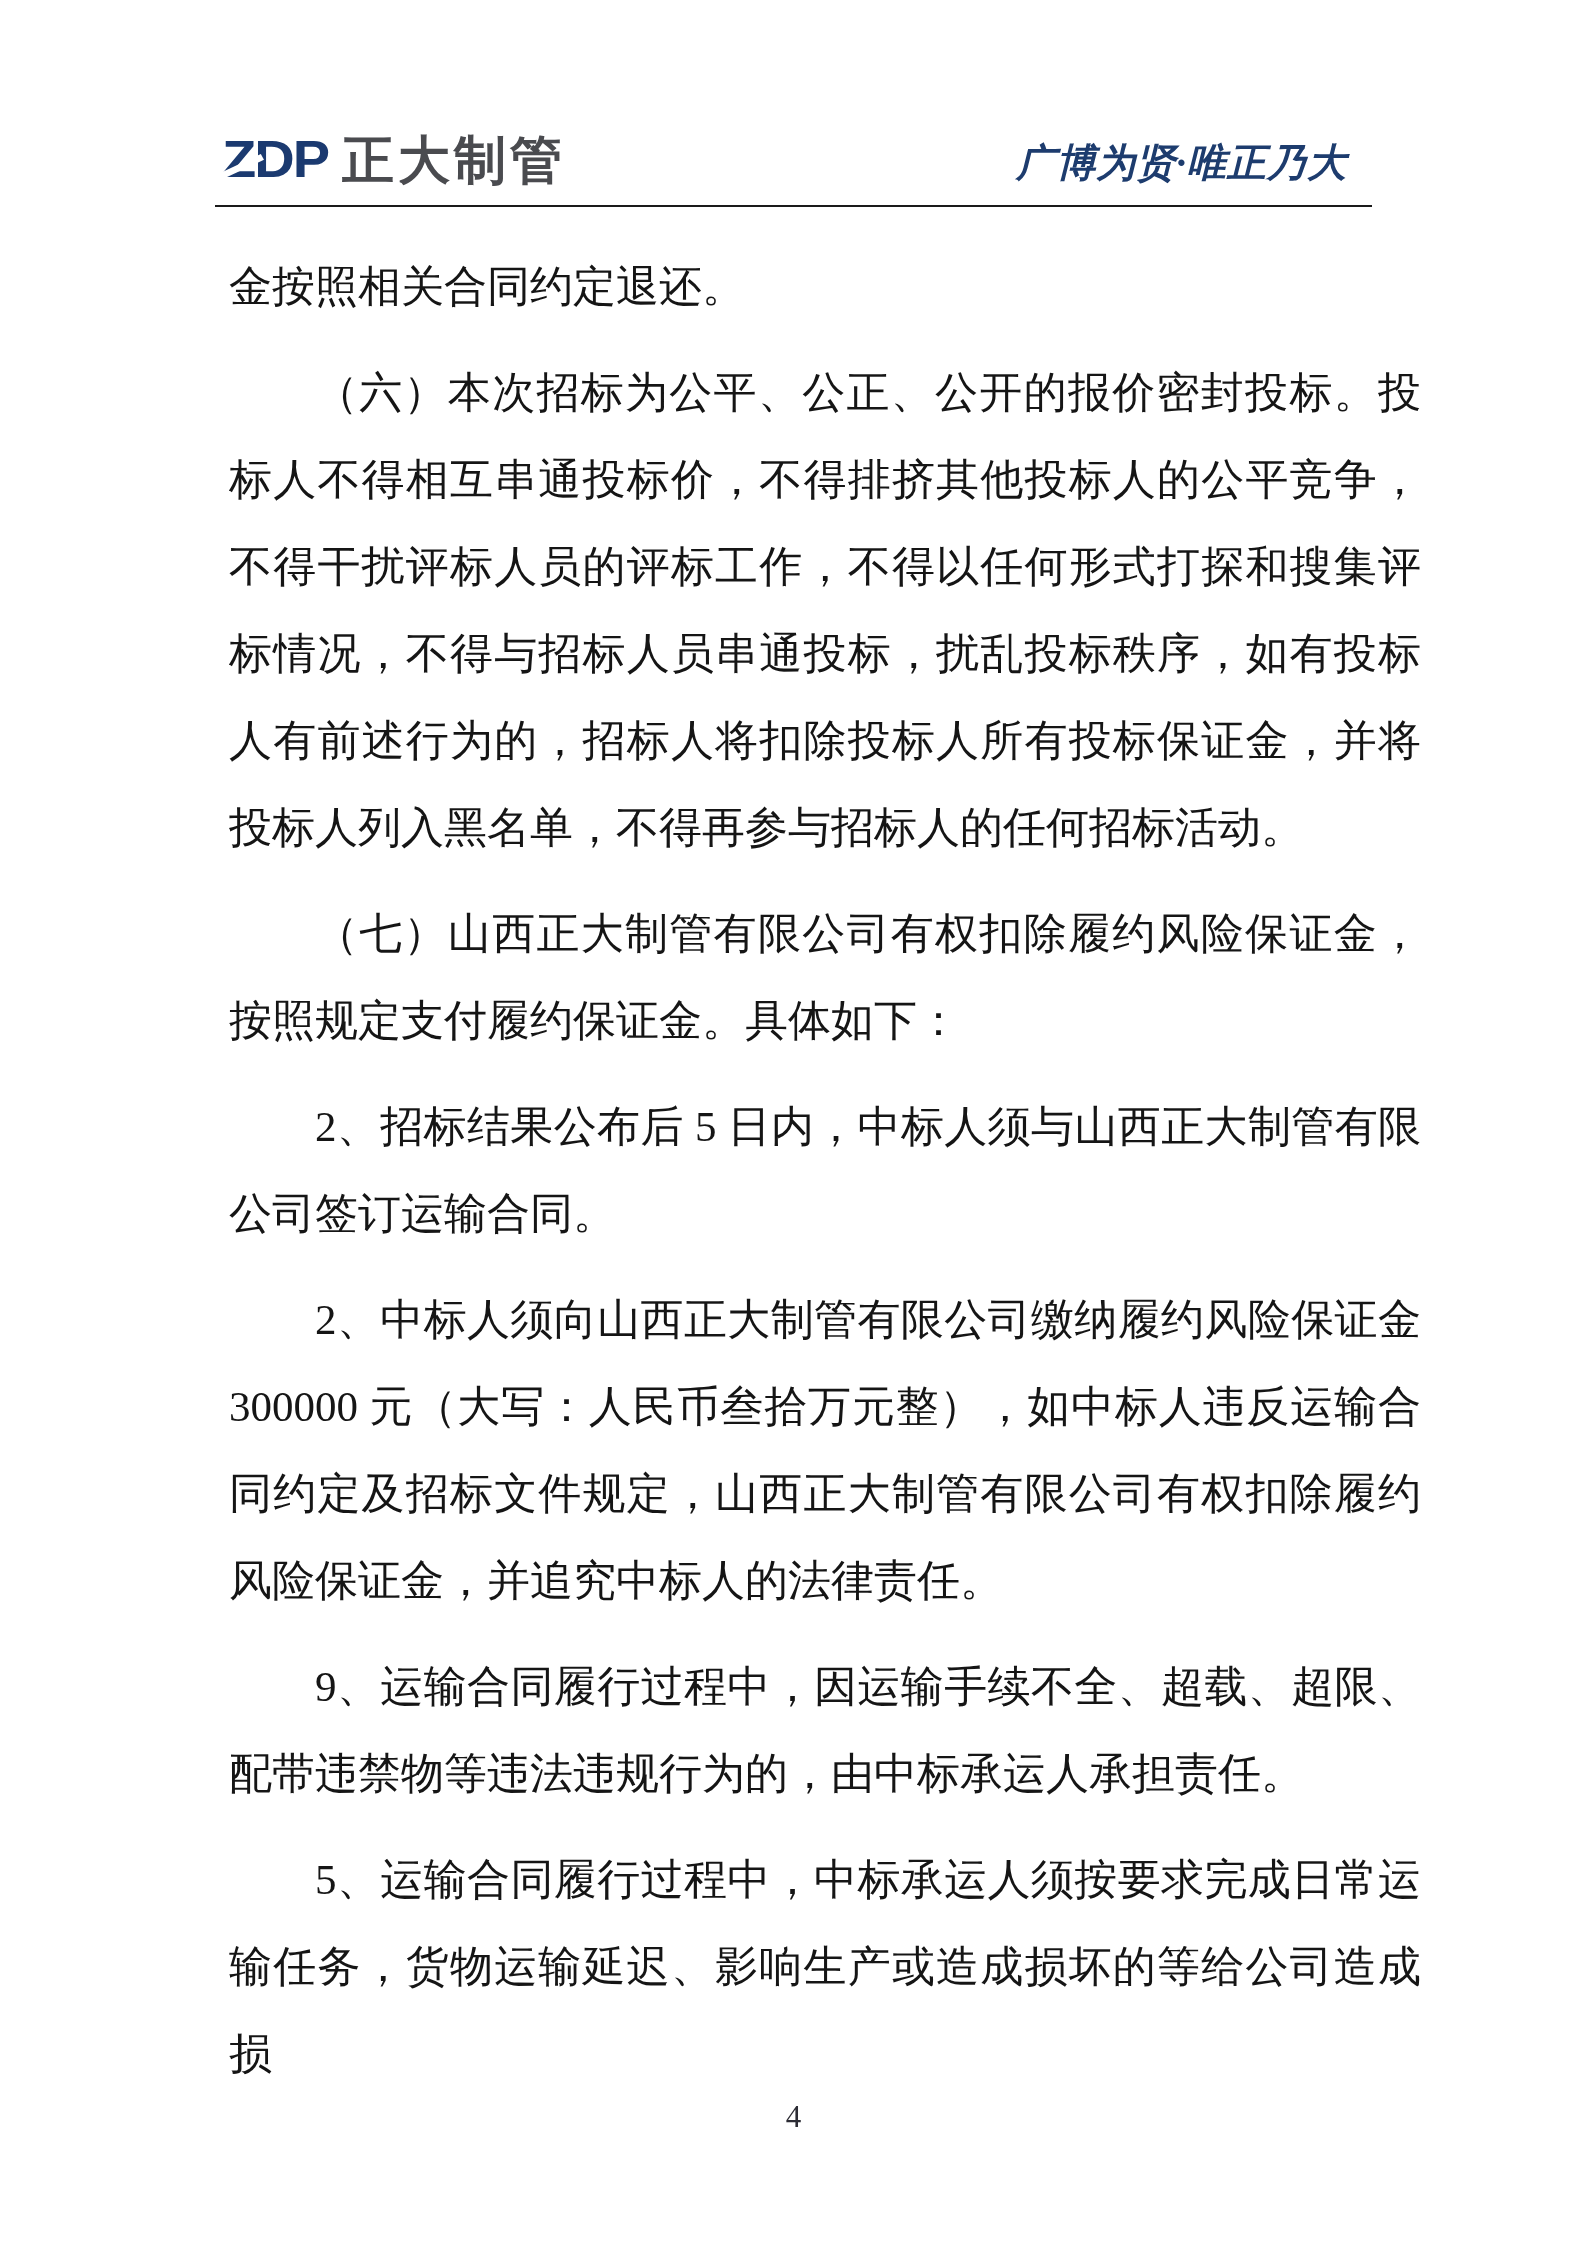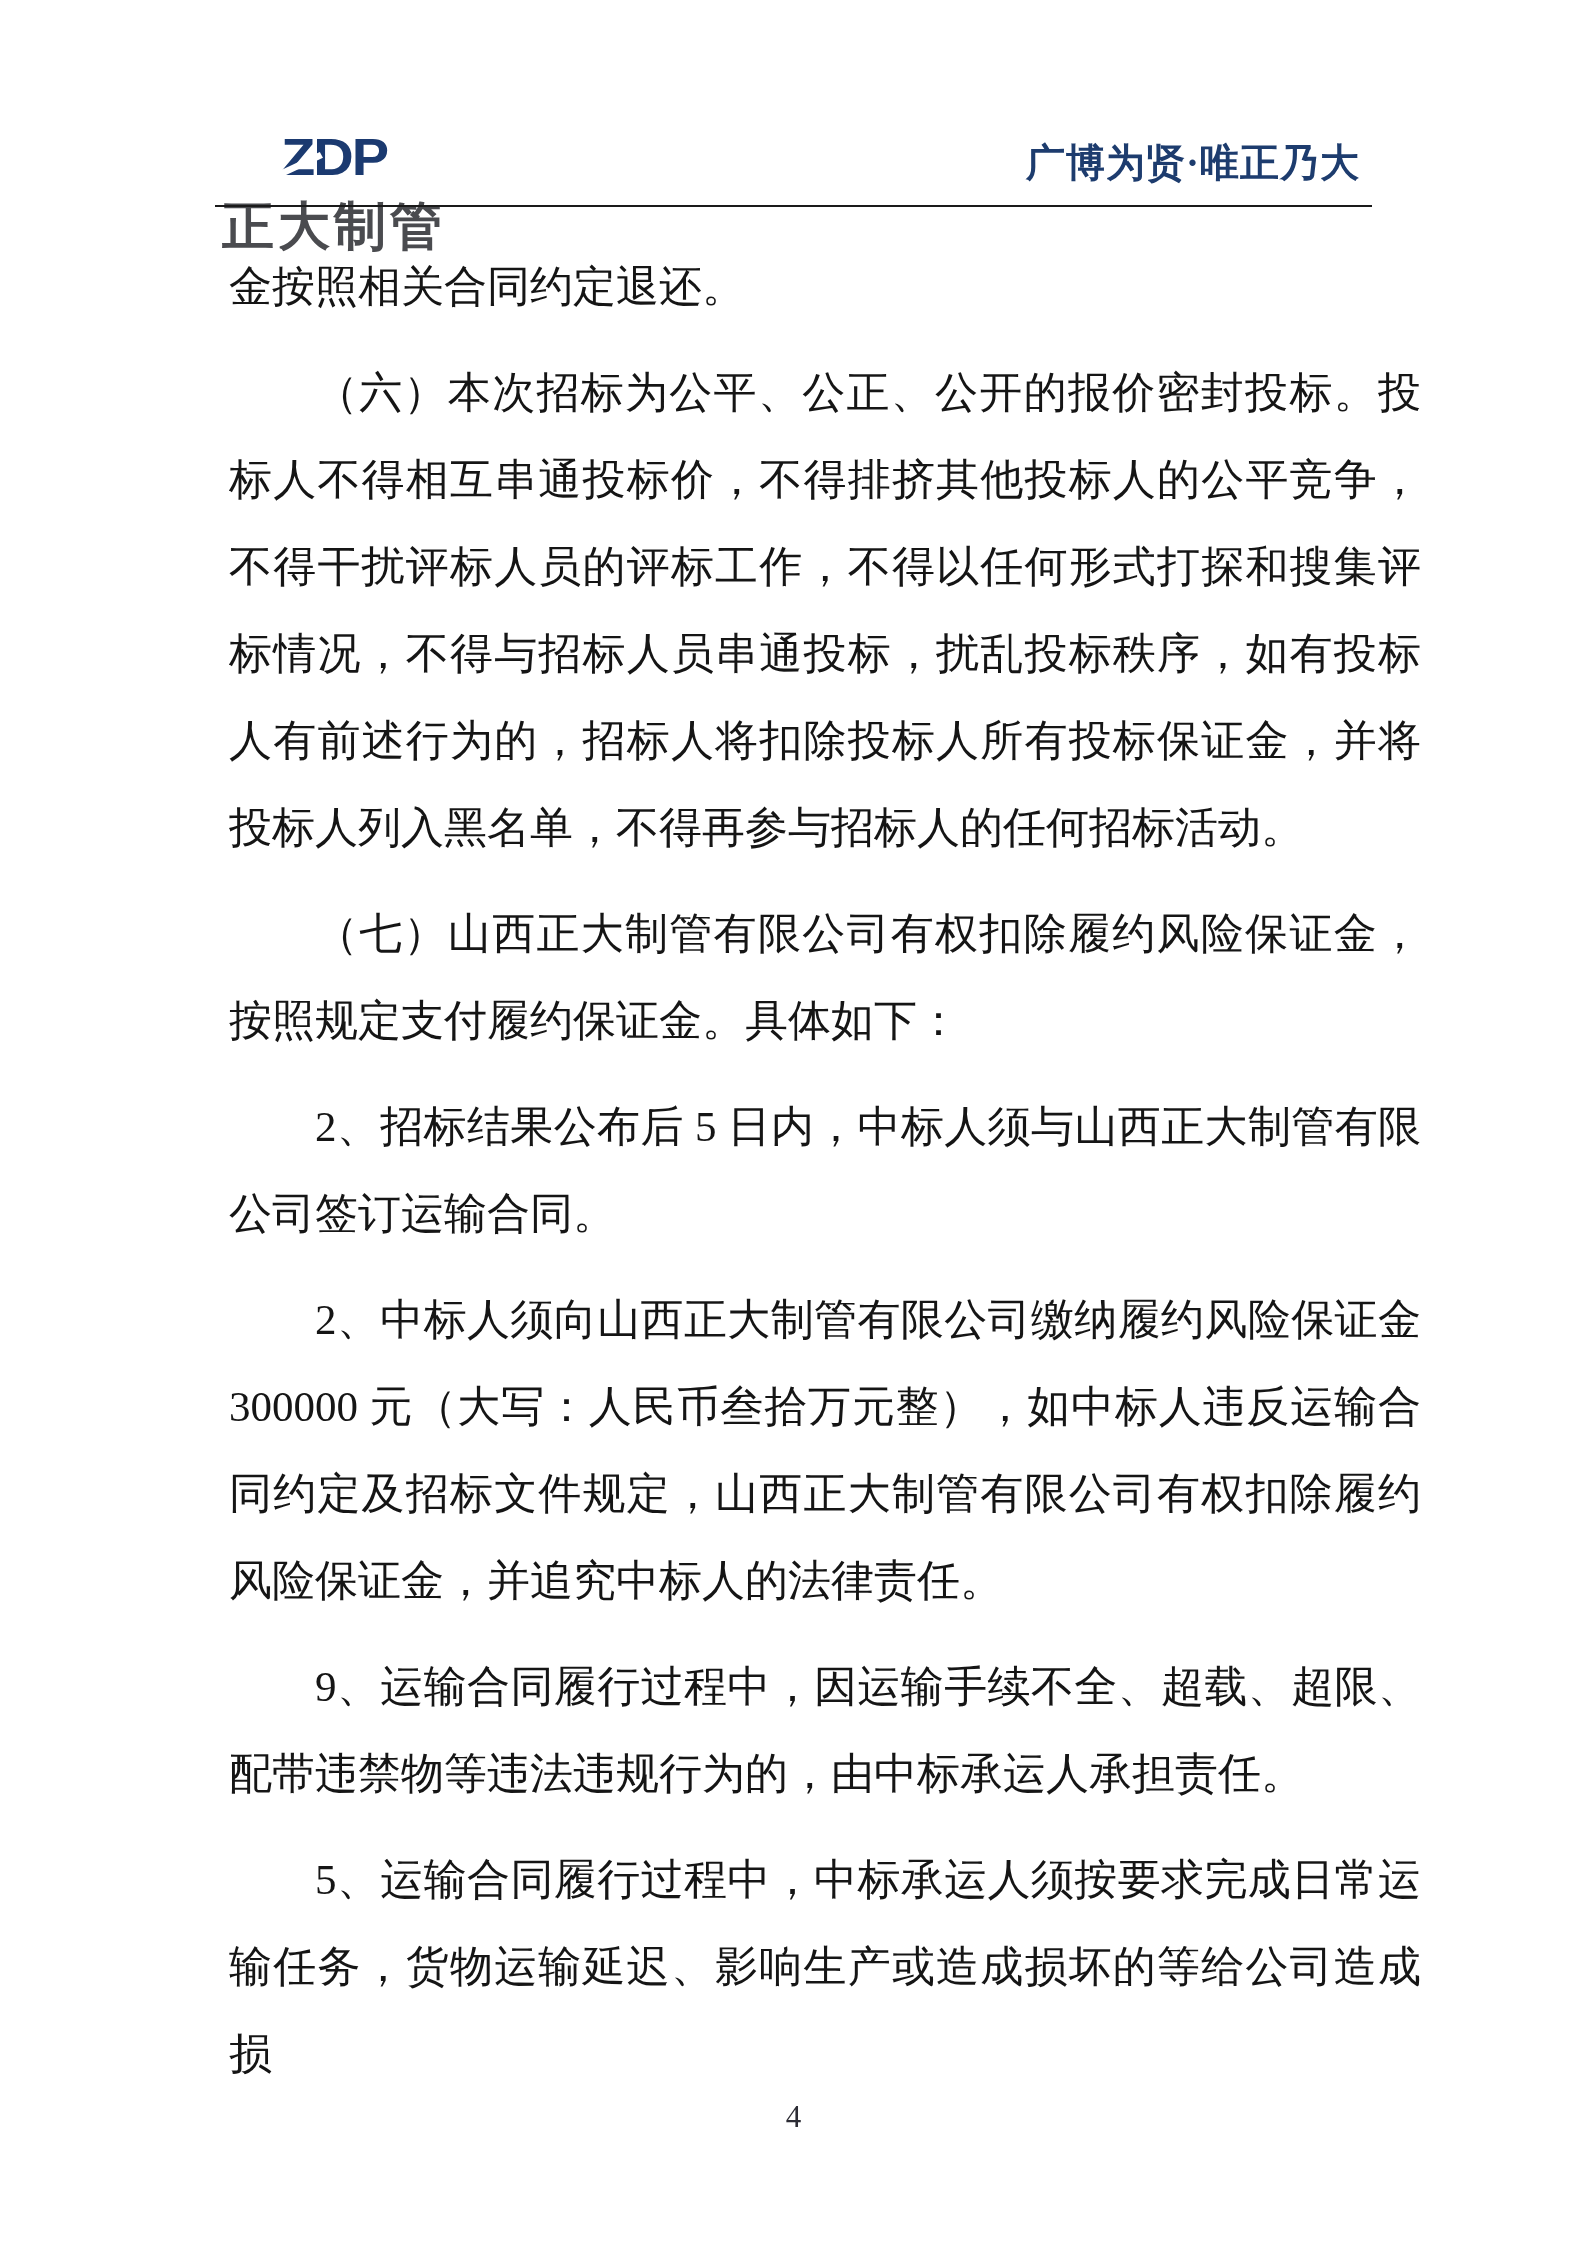--- a/index.html
+++ b/index.html
@@ -19,21 +19,20 @@
   
   .logo {
     position: absolute;
     left: 222px;
     top: 130px;
     height: 60px;
     display: flex;
     align-items: center;
     gap: 14px;
     white-space: nowrap;
-    flex-direction: column;
   }
   .logo-zdp {
     position: relative;
     display: inline-block;
     font-family: "Liberation Sans", sans-serif;
     font-weight: 900;
     font-size: 56px;
     line-height: 56px;
     letter-spacing: -2px;
     color: var(--logo-navy, #1b3a70);
@@ -53,28 +52,29 @@
     font-family: "Liberation Sans", sans-serif;
     font-weight: 900;
     font-size: 52px;
     line-height: 52px;
     letter-spacing: 4px;
     color: var(--logo-gray, #4a4b4f);
   }
   .slogan {
     position: absolute;
     top: 141px;
-    right: 227px;
+    right: 240px;
     font-family: "Liberation Serif", serif;
     font-weight: 700;
     font-size: 39px;
     line-height: 44px;
     letter-spacing: 1px;
     color: var(--slogan-blue, #1d3c6e);
     white-space: nowrap;
+    font-style: italic;
   }
   .header-rule {
     position: absolute;
     left: 215px;
     top: 205px;
     width: 1157px;
     height: 2px;
     background: var(--rule, #1a1a1a);
   }
 

